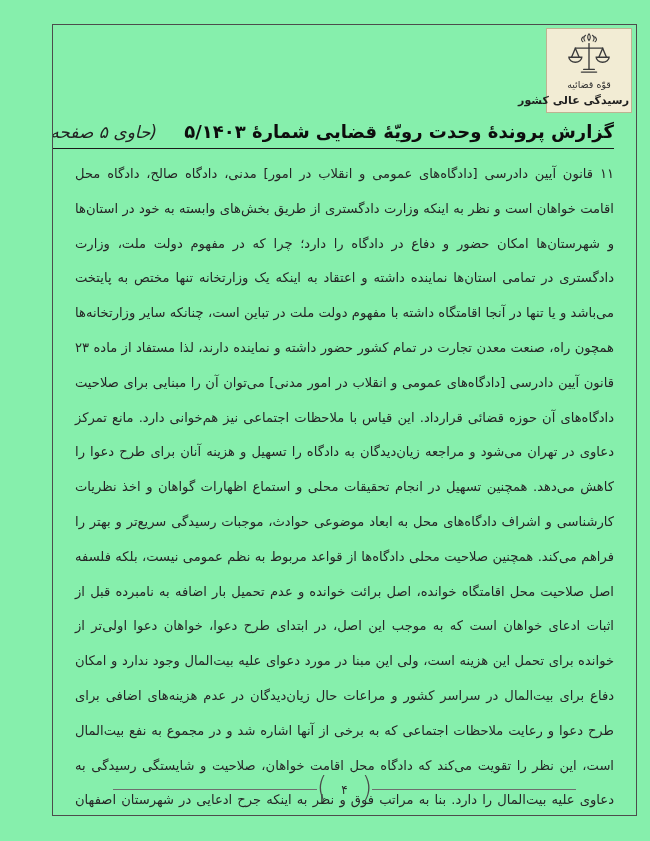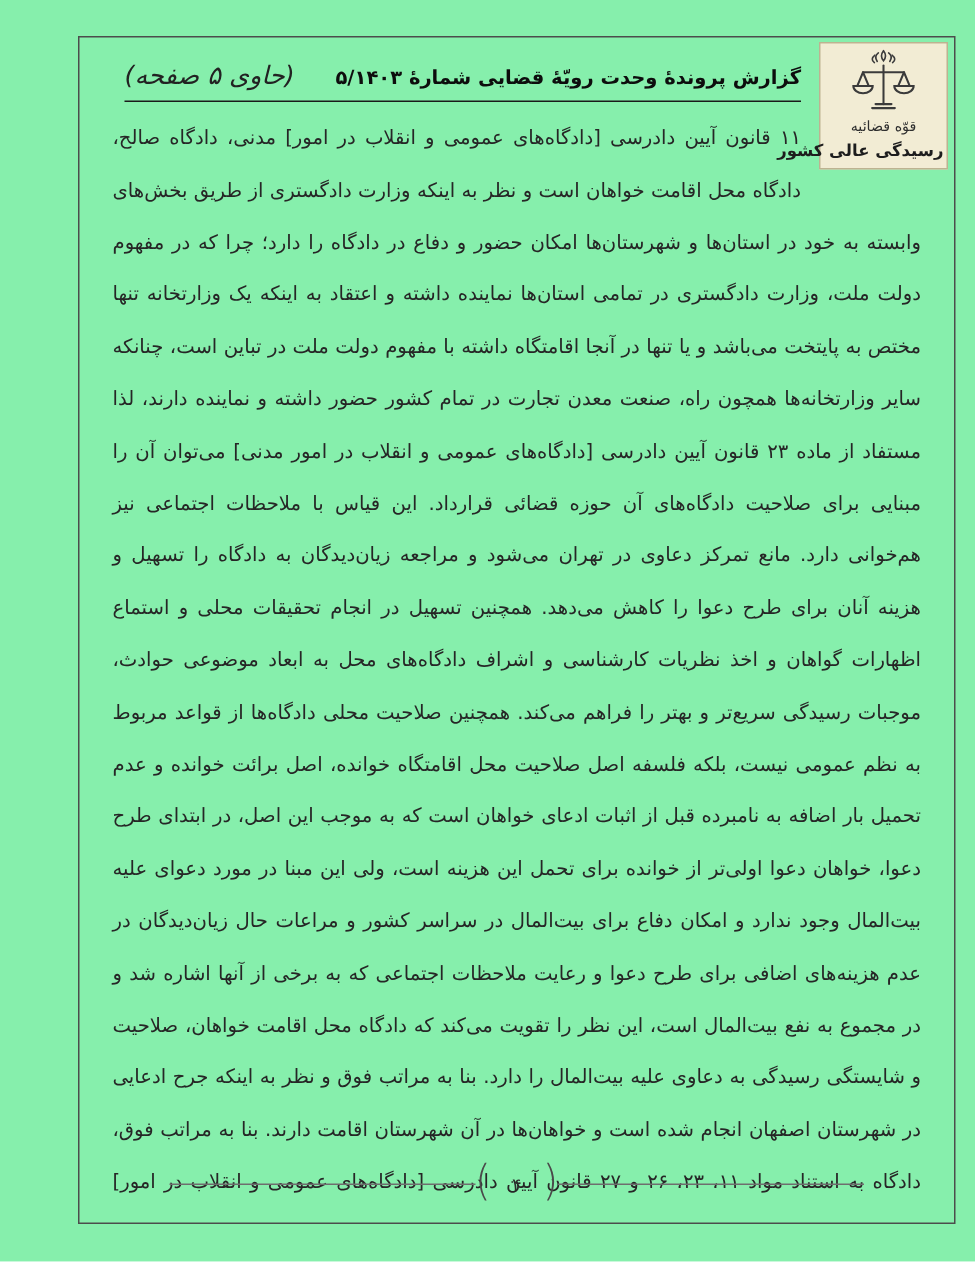--- a/index.html
+++ b/index.html
@@ -55,21 +55,21 @@
     text-align: right;
   }
   .title-wrap {
     display: inline-block;
     border-bottom: 1.5px solid #1a1a1a;
     padding-bottom: 6px;
     white-space: nowrap;
   }
   .title {
     font-weight: bold;
-    font-size: 13px;
+    font-size: 18px;
     color: #0d0d0d;
   }
   .subtitle {
     font-size: 17px;
     color: #222222;
     margin-right: 22px;
     font-style: italic;
   }
   .body-text {
     margin: 8px 22px 0 22px;

